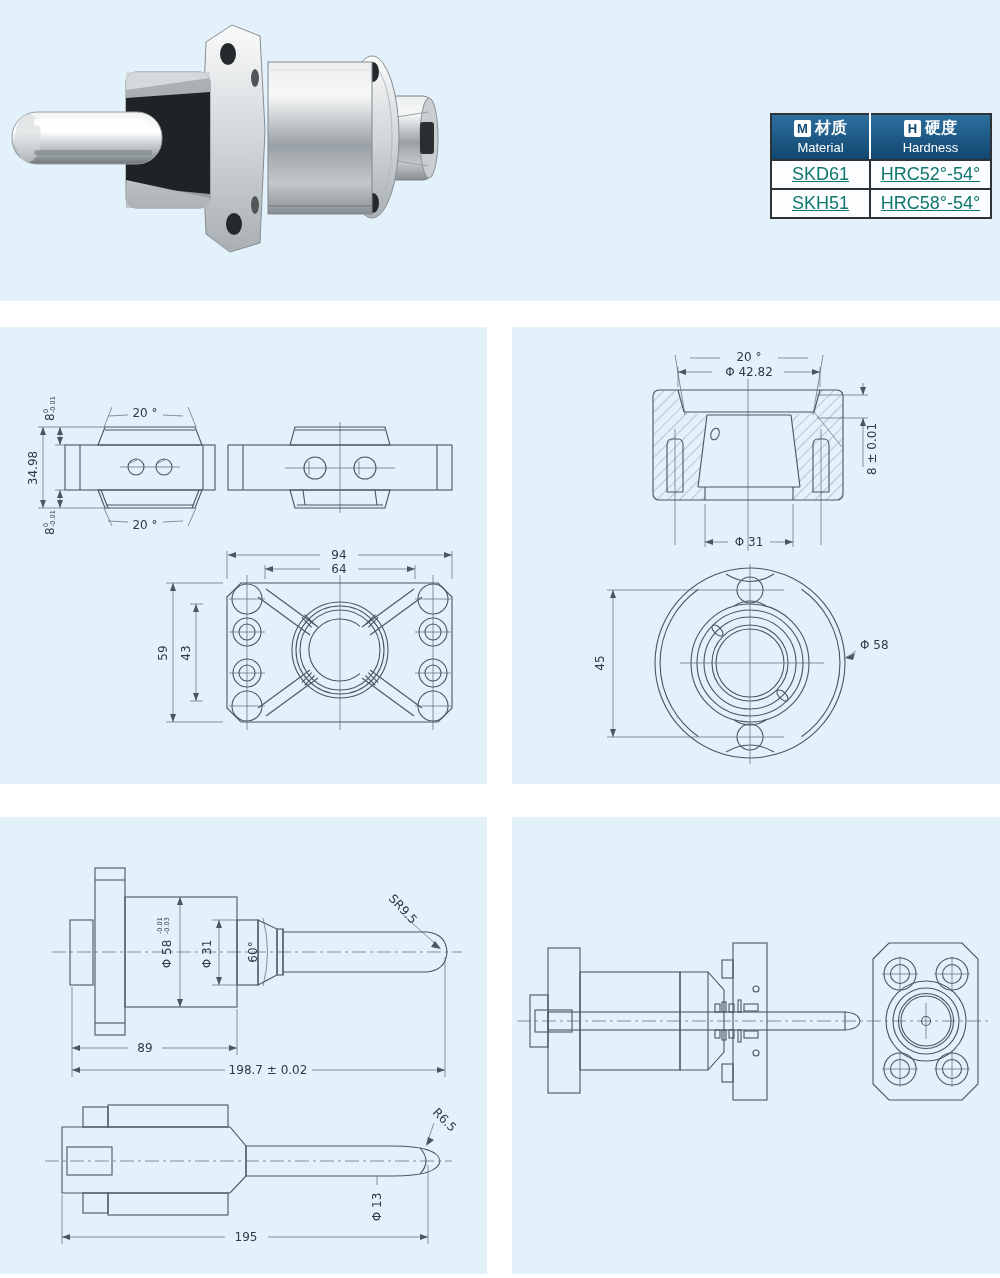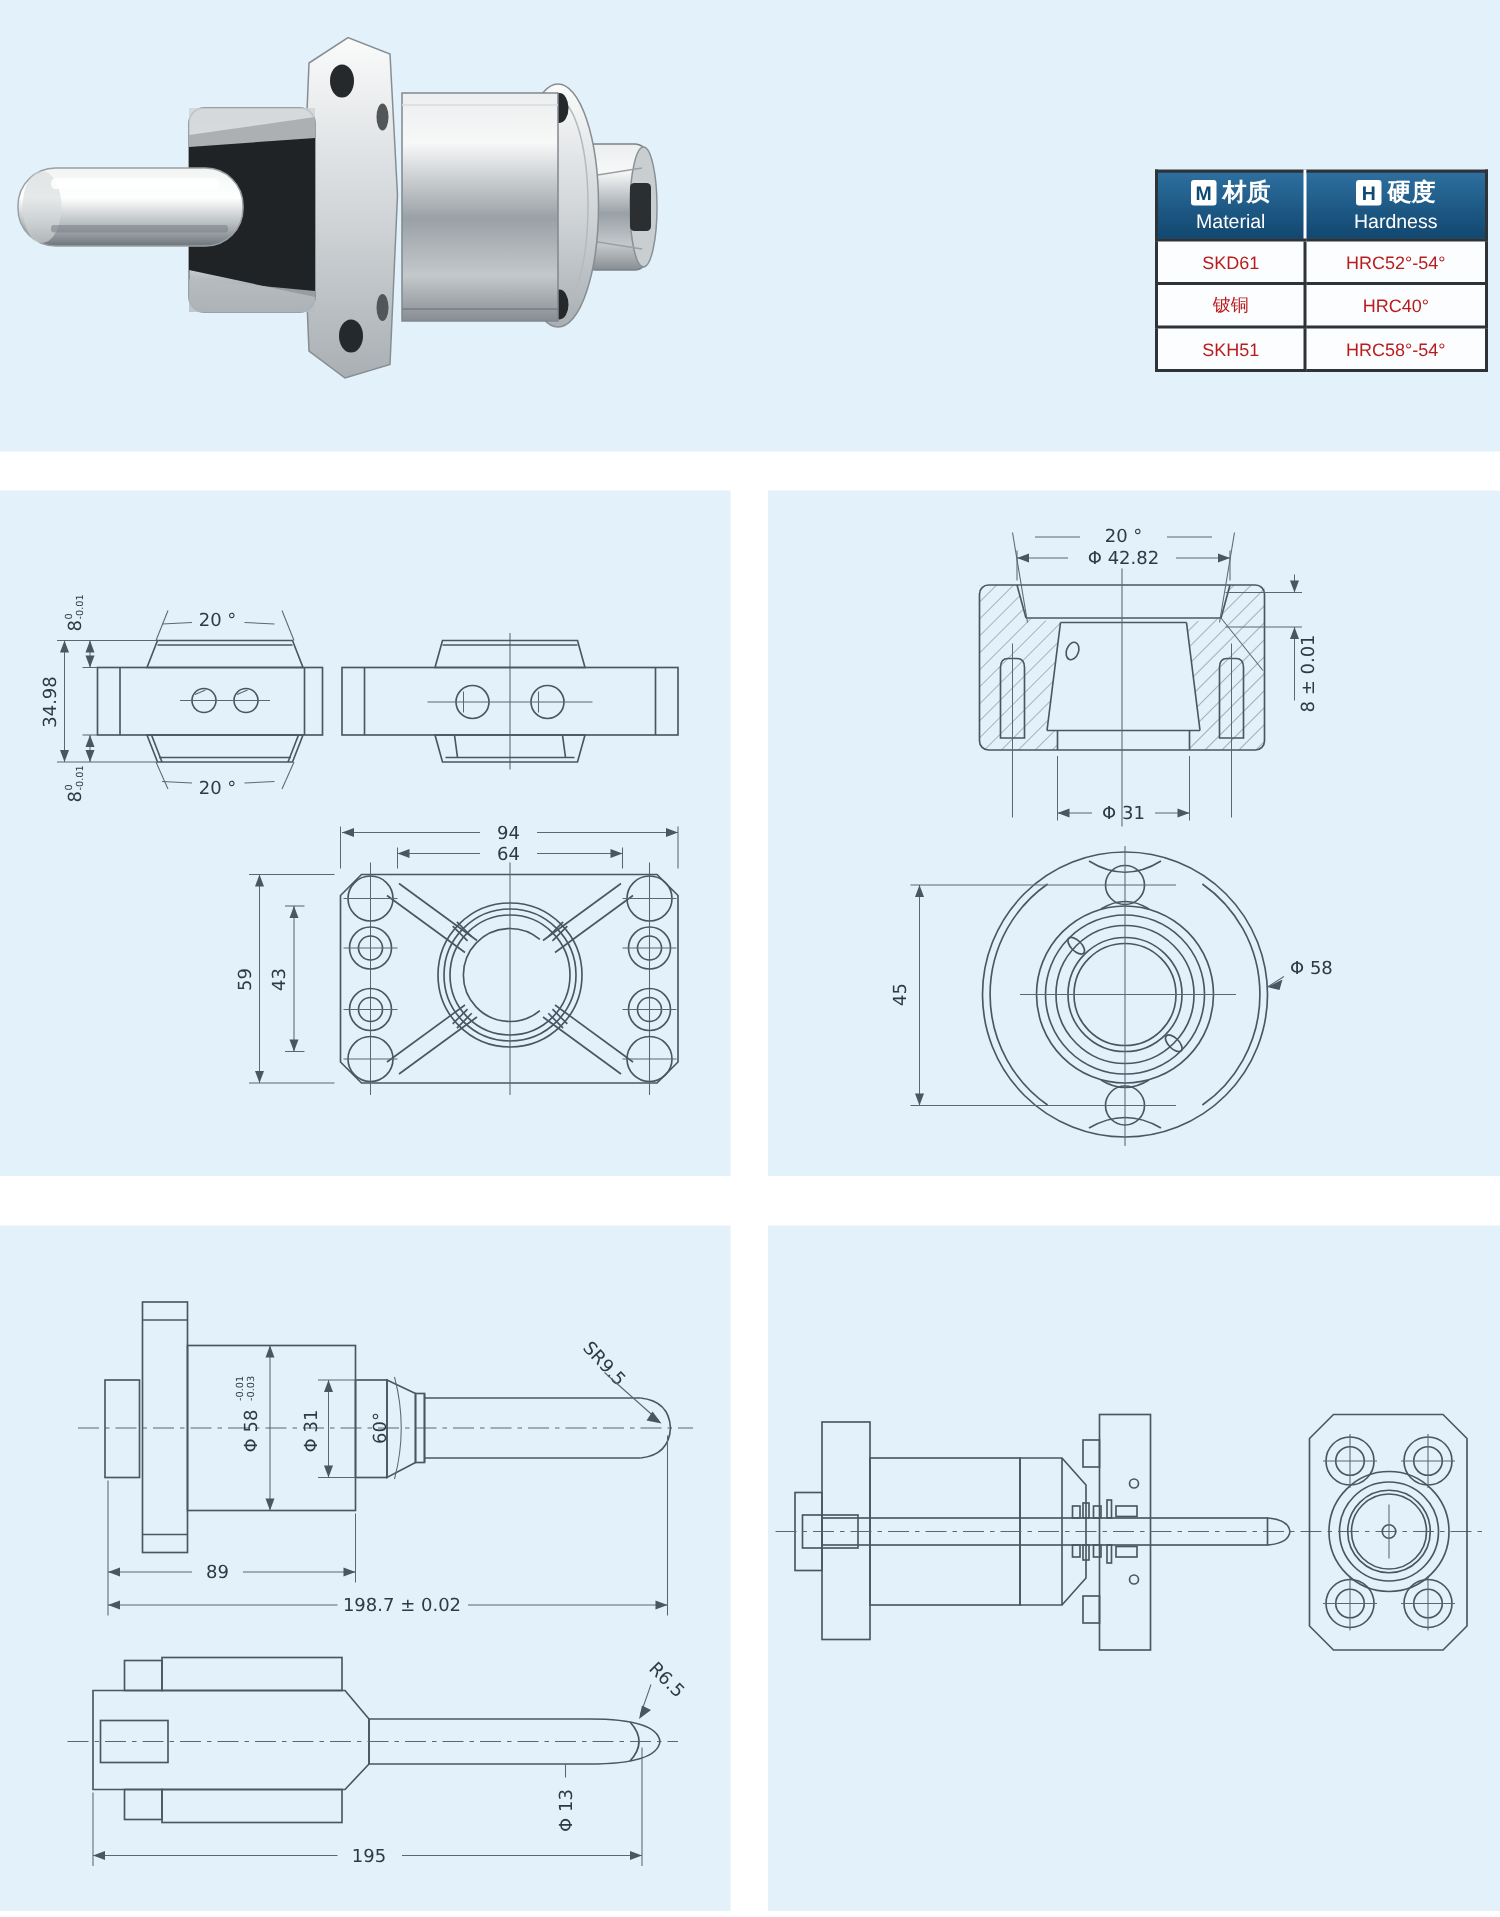--- a/index.html
+++ b/index.html
@@ -13,21 +13,21 @@
   .panel svg{position:absolute;left:0;top:0;}
   .photo{position:absolute;left:205px;top:22px;}
 
   table.mat{position:absolute;left:770px;top:113px;width:222px;border-collapse:collapse;background:#fbfdff;}
   table.mat th{background:linear-gradient(180deg,#2d6f9f,#11476f);color:#fff;border:2px solid #2e3338;padding:3px 0 4px;}
   table.mat th.c1{width:45%;border-right:2px solid #ffffff;}
   table.mat th.c2{width:55%;border-left:0;}
   .hrow{display:flex;align-items:center;justify-content:center;gap:4px;font-size:16px;font-weight:bold;}
   .badge{display:inline-block;width:17px;height:17px;background:#ffffff;color:#0f4a73;font-size:13px;font-weight:bold;line-height:17px;text-align:center;border-radius:2px;}
   .hen{font-size:13px;font-weight:normal;text-align:center;margin-top:1px;}
-  table.mat td{border:2px solid #2e3338;text-align:center;font-size:12px;height:25px;color:#b91c1c;}
+  table.mat td{border:2px solid #2e3338;text-align:center;font-size:18px;height:25px;color:#0f766e;text-decoration:underline;}
 
   
   .ln{stroke:#4a5763;stroke-width:1.1;fill:none;}
   .tn{stroke:#5b6873;stroke-width:0.7;fill:none;}
   .cl{stroke:#5b6873;stroke-width:0.7;fill:none;stroke-dasharray:14 4 3 4;}
   .ar{fill:#4a5763;stroke:none;}
   text.dim{font-family:"DejaVu Sans",sans-serif;font-size:12px;fill:#2f3a43;}
   text.dims{font-family:"DejaVu Sans",sans-serif;font-size:6.5px;fill:#2f3a43;}
 </style>
 </head>
@@ -115,24 +115,20 @@
               <span>硬度</span>
             </div>
             <div class="hen">Hardness</div>
           </th>
         </tr>
       </thead>
       <tbody>
         <tr>
           <td>SKD61</td>
           <td>HRC52°-54°</td>
-        </tr>
-        <tr>
-          <td>铍铜</td>
-          <td>HRC40°</td>
         </tr>
         <tr>
           <td>SKH51</td>
           <td>HRC58°-54°</td>
         </tr>
       </tbody>
     </table>
   </div>
 
   <div class="panel panel-ml">

